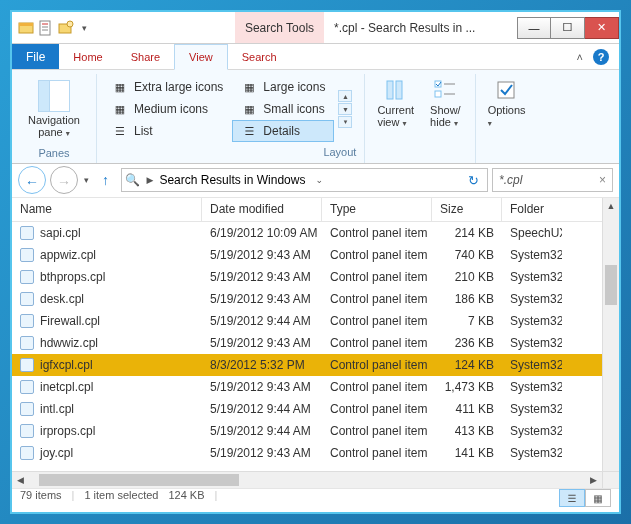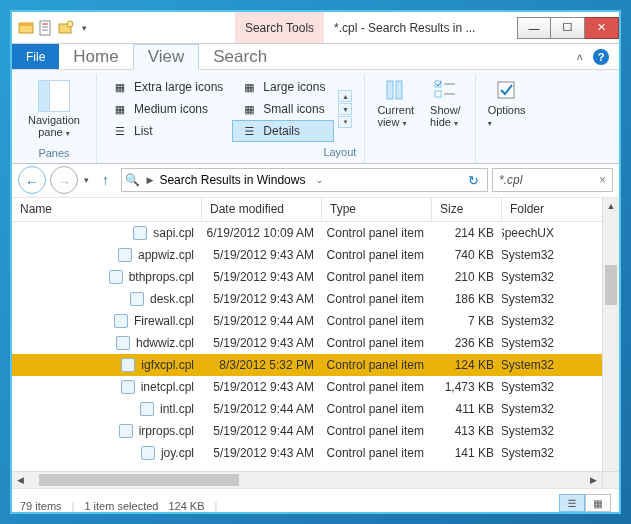--- a/index.html
+++ b/index.html
@@ -11,21 +11,21 @@
 .qat-chevron { font-size: 9px; color: #555; padding: 0 4px; }
 .search-tools-tab { background: #fbe0e0; color: #333; padding: 6px 10px; font-size: 12px; height: 100%; display:flex; align-items:center; }
 .title-text { flex: 1; padding: 0 10px; color: #333; font-size: 12px; white-space: nowrap; overflow: hidden; text-overflow: ellipsis; }
 .winbtns { display: flex; }
 .winbtn { width: 34px; height: 22px; display:flex; align-items:center; justify-content:center; border: 1px solid #888; border-left:none; background: linear-gradient(#fefefe,#e8e8e8); font-size:11px;}
 .winbtn:first-child { border-left:1px solid #888;}
 .winbtn.close { background: #d9534f; border-color:#a03a37; color:#fff; }
 
 .menubar { height: 26px; background: #fff; display:flex; align-items:stretch; border-bottom:1px solid #d8d8d8; }
 .file-btn { background:#1979ca; color:#fff; padding:0 14px; display:flex; align-items:center; font-size:12px;}
-.menu-tab { padding:0 14px; display:flex; align-items:center; color:#737373; font-size:17px; position:relative;}
+.menu-tab { padding:0 14px; display:flex; align-items:center; color:#b91c1c; font-size:11px; position:relative;}
 .menu-tab.active { border:1px solid #b6d8f2; border-bottom:1px solid #f4faff; background:#f4faff; margin-bottom:-1px; z-index:2;}
 .menubar-right { margin-left:auto; display:flex; align-items:center; gap:10px; padding:0 10px;}
 .collapse-chev { color:#555; font-size:11px;}
 .help-circle { width:16px; height:16px; border-radius:50%; background:#1979ca; color:#fff; display:flex; align-items:center; justify-content:center; font-size:11px; font-weight:bold;}
 
 .ribbon { background:#f4faff; border-bottom:1px solid #c7c7c7; padding:4px 6px 0; display:flex; gap:4px;}
 .ribbon-group { border-right:1px solid #d6e6f2; padding:2px 8px 2px 2px; display:flex; flex-direction:column; align-items:center;}
 .ribbon-group-label { color:#5a7ea0; font-size:11px; text-align:right; padding:4px 0 2px;}
 .navpane-btn { display:flex; flex-direction:column; align-items:center; gap:2px; padding:4px 8px;}
 .navpane-icon { width:32px; height:32px; border:1px solid #b6d8f2; display:flex;}
@@ -60,36 +60,36 @@
 .search-box { width:121px; height:24px; border:1px solid #c2c2c2; display:flex; align-items:center; padding:0 6px; justify-content:space-between;}
 .search-box input { border:none; outline:none; width:100px; font-size:12px; color:#555; font-style:italic;}
 .search-box .clear-x { color:#888; font-size:12px;}
 
 .content { flex:1; display:flex; flex-direction:column; overflow:hidden; position:relative;}
 .headers { height:24px; border-bottom:1px solid #e5e5e5; display:flex; font-size:12px; color:#333;}
 .col-h { padding:4px 8px; border-right:1px solid #e5e5e5; display:flex; align-items:center;}
 .rows { flex:1; overflow:hidden; position:relative;}
 .row { display:flex; height:22px; align-items:center; font-size:12px; color:#333;}
 .row.selected { background:#eab308;}
-.cell { padding:0 8px; overflow:hidden; white-space:nowrap; text-overflow:ellipsis; display:flex; align-items:center; gap:6px;justify-content:flex-end;}
+.cell { padding:0 8px; overflow:hidden; white-space:nowrap; text-overflow:ellipsis; display:flex; align-items:center; gap:6px;}
 .cell.size { justify-content:flex-end;}
 .file-ico { width:14px; height:14px; border:1px solid #8db3d8; background:#eaf5fd; border-radius:2px; flex-shrink:0;}
 
 .vscroll { position:absolute; right:0; top:0; bottom:0; width:17px; background:#f0f0f0; border-left:1px solid #ddd; display:flex; flex-direction:column;}
 .vscroll .sbtn { height:17px; display:flex; align-items:center; justify-content:center; font-size:9px; color:#555; background:#f0f0f0;}
 .vscroll .track { flex:1; position:relative;}
 .vscroll .thumb { position:absolute; left:2px; right:2px; top:50px; height:40px; background:#c8c8c8;}
 
 .hscroll { height:17px; background:#f0f0f0; border-top:1px solid #ddd; display:flex; margin-right:17px;}
 .hscroll .sbtn { width:17px; display:flex; align-items:center; justify-content:center; font-size:9px; color:#555;}
 .hscroll .track { flex:1; position:relative;}
 .hscroll .thumb { position:absolute; top:2px; bottom:2px; left:10px; width:200px; background:#c8c8c8;}
 .hscroll-corner { position:absolute; right:0; bottom:0; width:17px; height:17px; background:#f0f0f0; border-left:1px solid #ddd; border-top:1px solid #ddd;}
 
-.statusbar { height:24px; border-top:1px solid #e5e5e5; display:flex; align-items:flex-end; padding:0 8px; font-size:11px; color:#555; gap:10px;}
+.statusbar { height:24px; border-top:1px solid #e5e5e5; display:flex; align-items:flex-start; padding:0 8px; font-size:11px; color:#555; gap:10px;}
 .statusbar .sep { color:#ccc;}
 .statusbar .view-toggles { margin-left:auto; display:flex; gap:0;}
 .vt-btn { width:26px; height:18px; border:1px solid #c2c2c2; display:flex; align-items:center; justify-content:center; font-size:10px;}
 .vt-btn.active { background:#cde8fb; border-color:#7ec1f0;}
 
 .c-name { width:190px;}
 .c-date { width:120px;}
 .c-type { width:110px;}
 .c-size { width:70px;}
 .c-folder { width:60px;}
@@ -129,20 +129,21 @@
     <div class="winbtns">
       <div class="winbtn">—</div>
       <div class="winbtn">☐</div>
       <div class="winbtn close">✕</div>
     </div>
   </div>
 
   <div class="menubar">
     <div class="file-btn">File</div>
     <div class="menu-tab">Home</div>
+    <div class="menu-tab">Share</div>
     <div class="menu-tab active">View</div>
     <div class="menu-tab">Search</div>
     <div class="menubar-right">
       <span class="collapse-chev">˄</span>
       <span class="help-circle">?</span>
     </div>
   </div>
 
   <div class="ribbon">
     <div class="ribbon-group">

